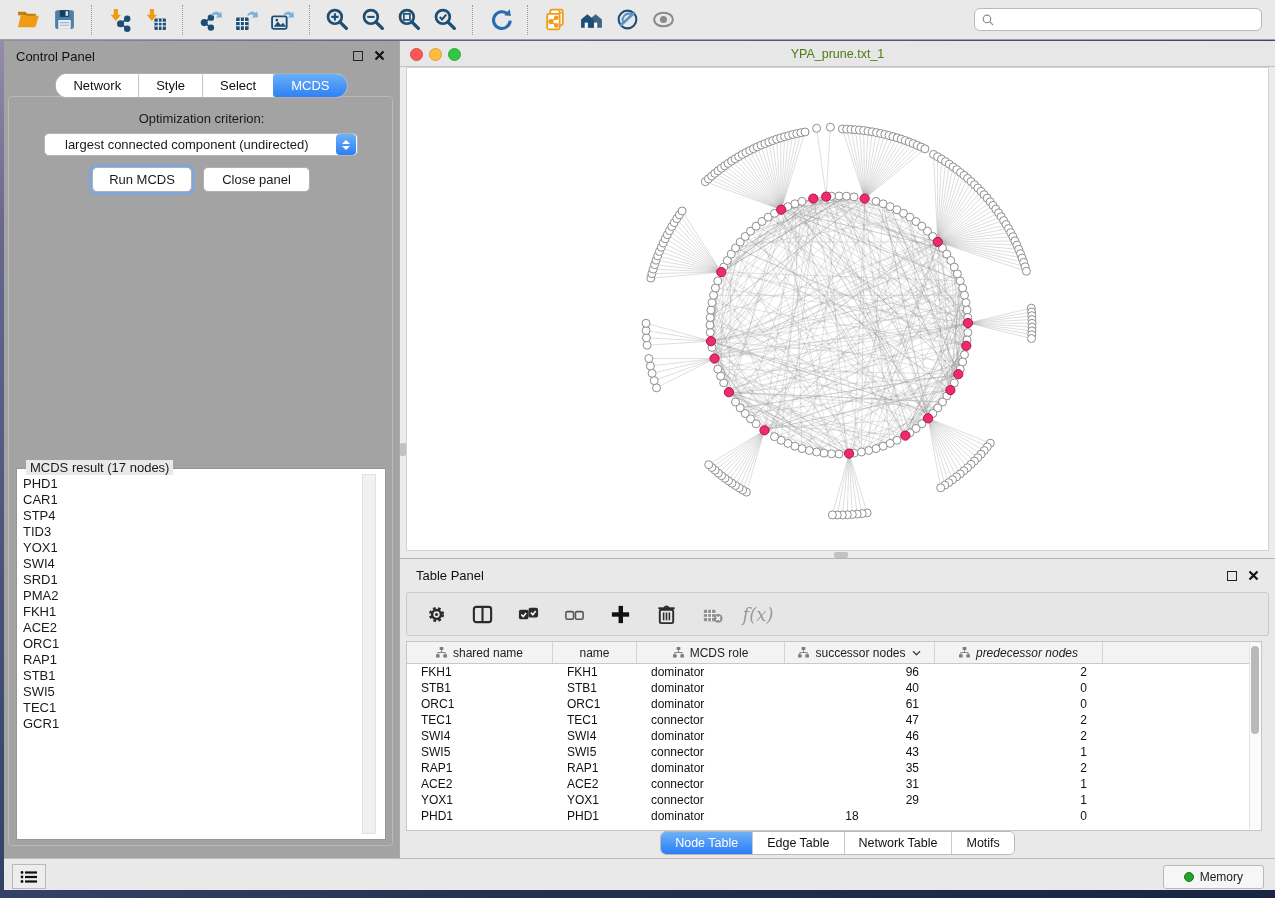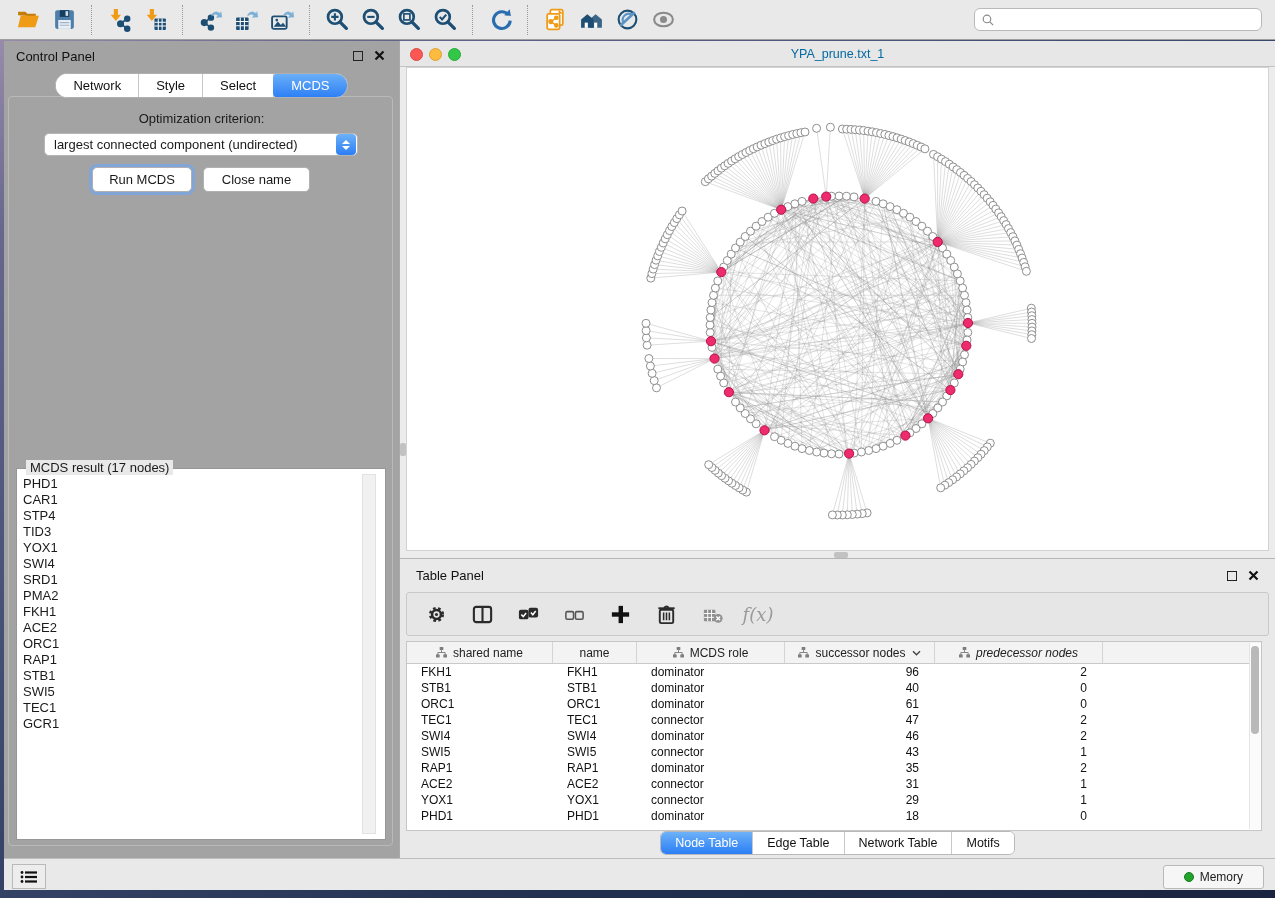--- a/index.html
+++ b/index.html
@@ -23,37 +23,37 @@
   .win-mini{width:10px;height:10px;border:1.5px solid #222;box-sizing:border-box}
   .ctab-row{top:32px;left:0;width:100%;display:flex;justify-content:center}
   .segwrap{display:inline-flex;background:#fff;border:1px solid #b0b0b0;border-radius:12px;overflow:hidden}
   .seg{padding:4px 17px;font-size:13px;color:#111;border-right:1px solid #c6c6c6;background:#fff;white-space:nowrap}
   .seg:last-child{border-right:none}
   .seg-sel{background:linear-gradient(#6db1f8,#2b7ef5);color:#fff;border-radius:5px;border-right:none;margin:-1px;padding:5px 18px}
   .cp-box{left:4px;right:6px;top:55px;bottom:12px;border:1px solid #b9b9b9;border-radius:4px}
   .opt-label{top:70px;width:100%;text-align:center;font-size:13px}
   .cp-select{top:92px;left:40px;width:314px;height:23px;background:#fff;border:1px solid #b5b5b5;border-radius:5px;
     display:flex;align-items:center;box-sizing:border-box}
-  .cp-select .val{flex:1;font-size:13px;padding-left:9px;white-space:nowrap}
+  .cp-select .val{flex:1;font-size:13px;padding-left:20px;white-space:nowrap}
   .stepper{width:20px;height:21px;border-radius:4px;background:linear-gradient(#6db1f8,#2b7ef5);margin-right:1px;
     display:flex;flex-direction:column;align-items:center;justify-content:center;gap:2px}
   .stepper i{width:0;height:0;border-left:4px solid transparent;border-right:4px solid transparent}
   .stepper .up{border-bottom:4px solid #fff}.stepper .dn{border-top:4px solid #fff}
   .btn{background:#fff;border:1px solid #b0b0b0;border-radius:5px;font-size:13px;display:flex;align-items:center;justify-content:center;box-sizing:border-box}
   .btn-run{top:126px;left:88px;width:100px;height:25px;box-shadow:0 0 0 3px rgba(106,166,248,.6)}
   .btn-closep{top:126px;left:199px;width:107px;height:25px}
   .fieldset{left:12px;right:13px;top:427px;bottom:18px;background:#fff;border:1px solid #969696}
   .legend{position:absolute;top:-9px;left:9px;background:#e9e9e9;padding:0 4px;font-size:13px}
   .mcds-list{position:absolute;left:6px;top:7px;right:24px;bottom:4px;overflow:hidden;font-size:13px;line-height:16px}
   .mcds-track{position:absolute;top:5px;bottom:5px;right:9px;width:12px;background:#f1f1f1;border:1px solid #e2e2e2}
   
   .net-window{left:400px;top:41px;width:875px;height:517px;background:#ececec}
   .net-title{left:0;top:0;width:100%;height:26px;background:#e7e7e7;border-bottom:1px solid #c3c3c3;box-sizing:border-box}
   .light{width:13px;height:13px;border-radius:50%;position:absolute;top:7px}
-  .net-title .t{width:100%;text-align:center;font-size:12.5px;line-height:26px;color:#0369a1}
+  .net-title .t{width:100%;text-align:center;font-size:12.5px;line-height:26px;color:#4d7c0f}
   .net-canvas{left:6px;top:26px;right:6px;bottom:7px;background:#fff;border:1px solid #d2d2d2;box-sizing:border-box}
   .vscroll-strip{left:0;top:26px;width:6px;bottom:7px}
   .vscroll-thumb{position:absolute;left:0;top:376px;width:6px;height:13px;background:#c2c2c2;border-radius:2px}
   .hscroll-strip{left:6px;bottom:0;right:6px;height:7px}
   .hscroll-thumb{position:absolute;left:428px;top:1px;width:14px;height:6px;background:#c2c2c2;border-radius:2px}
   
   .table-panel{left:400px;top:558px;width:875px;height:300px;background:#e9e9e9;border-top:1px solid #b5b5b5;box-sizing:border-box}
   .tp-toolstrip{left:6px;right:6px;top:33px;height:44px;background:#e6e6e6;border:1px solid #c9c9c9;border-radius:3px;
     display:flex;align-items:center;padding-left:16px;gap:20px;box-sizing:border-box}
   .tp-icon{width:26px;height:26px;display:flex;align-items:center;justify-content:center}
@@ -251,21 +251,21 @@
   </div>
   <div class="abs opt-label">Optimization criterion:</div>
   <div class="abs cp-select">
     <span class="val">largest connected component (undirected)</span>
     <span class="stepper">
         <i class="up"></i>
         <i class="dn"></i>
       </span>
   </div>
   <div class="abs btn btn-run">Run MCDS</div>
-  <div class="abs btn btn-closep">Close name</div>
+  <div class="abs btn btn-closep">Close panel</div>
   <div class="abs fieldset">
     <div class="legend">MCDS result (17 nodes)</div>
     <div class="mcds-list" id="mcds-list">
         <div>PHD1</div>
         <div>CAR1</div>
         <div>STP4</div>
         <div>TID3</div>
         <div>YOX1</div>
         <div>SWI4</div>
         <div>SRD1</div>
@@ -731,21 +731,21 @@
           <div class="td txt" style="width: 146px;">YOX1</div>
           <div class="td txt" style="width: 84px;">YOX1</div>
           <div class="td txt" style="width: 148px;">connector</div>
           <div class="td num" style="width: 150px;">29</div>
           <div class="td num" style="width: 168px;">1</div>
         </div>
         <div class="trow">
           <div class="td txt" style="width: 146px;">PHD1</div>
           <div class="td txt" style="width: 84px;">PHD1</div>
           <div class="td txt" style="width: 148px;">dominator</div>
-          <div class="td num" style="width: 150px;">18</div>
+          <div class="td num" style="width: 150px; text-align: center;">18</div>
           <div class="td num" style="width: 168px;">0</div>
         </div>
       </div>
   </div>
   <div class="abs tbl-vscroll" style="right:14px;top:84px;height:186px">
     <div class="tbl-thumb"></div>
   </div>
   <div class="abs ttab-row">
     <div class="segwrap2" id="ttabs">
         <div class="seg2 seg2-sel">Node Table</div>

